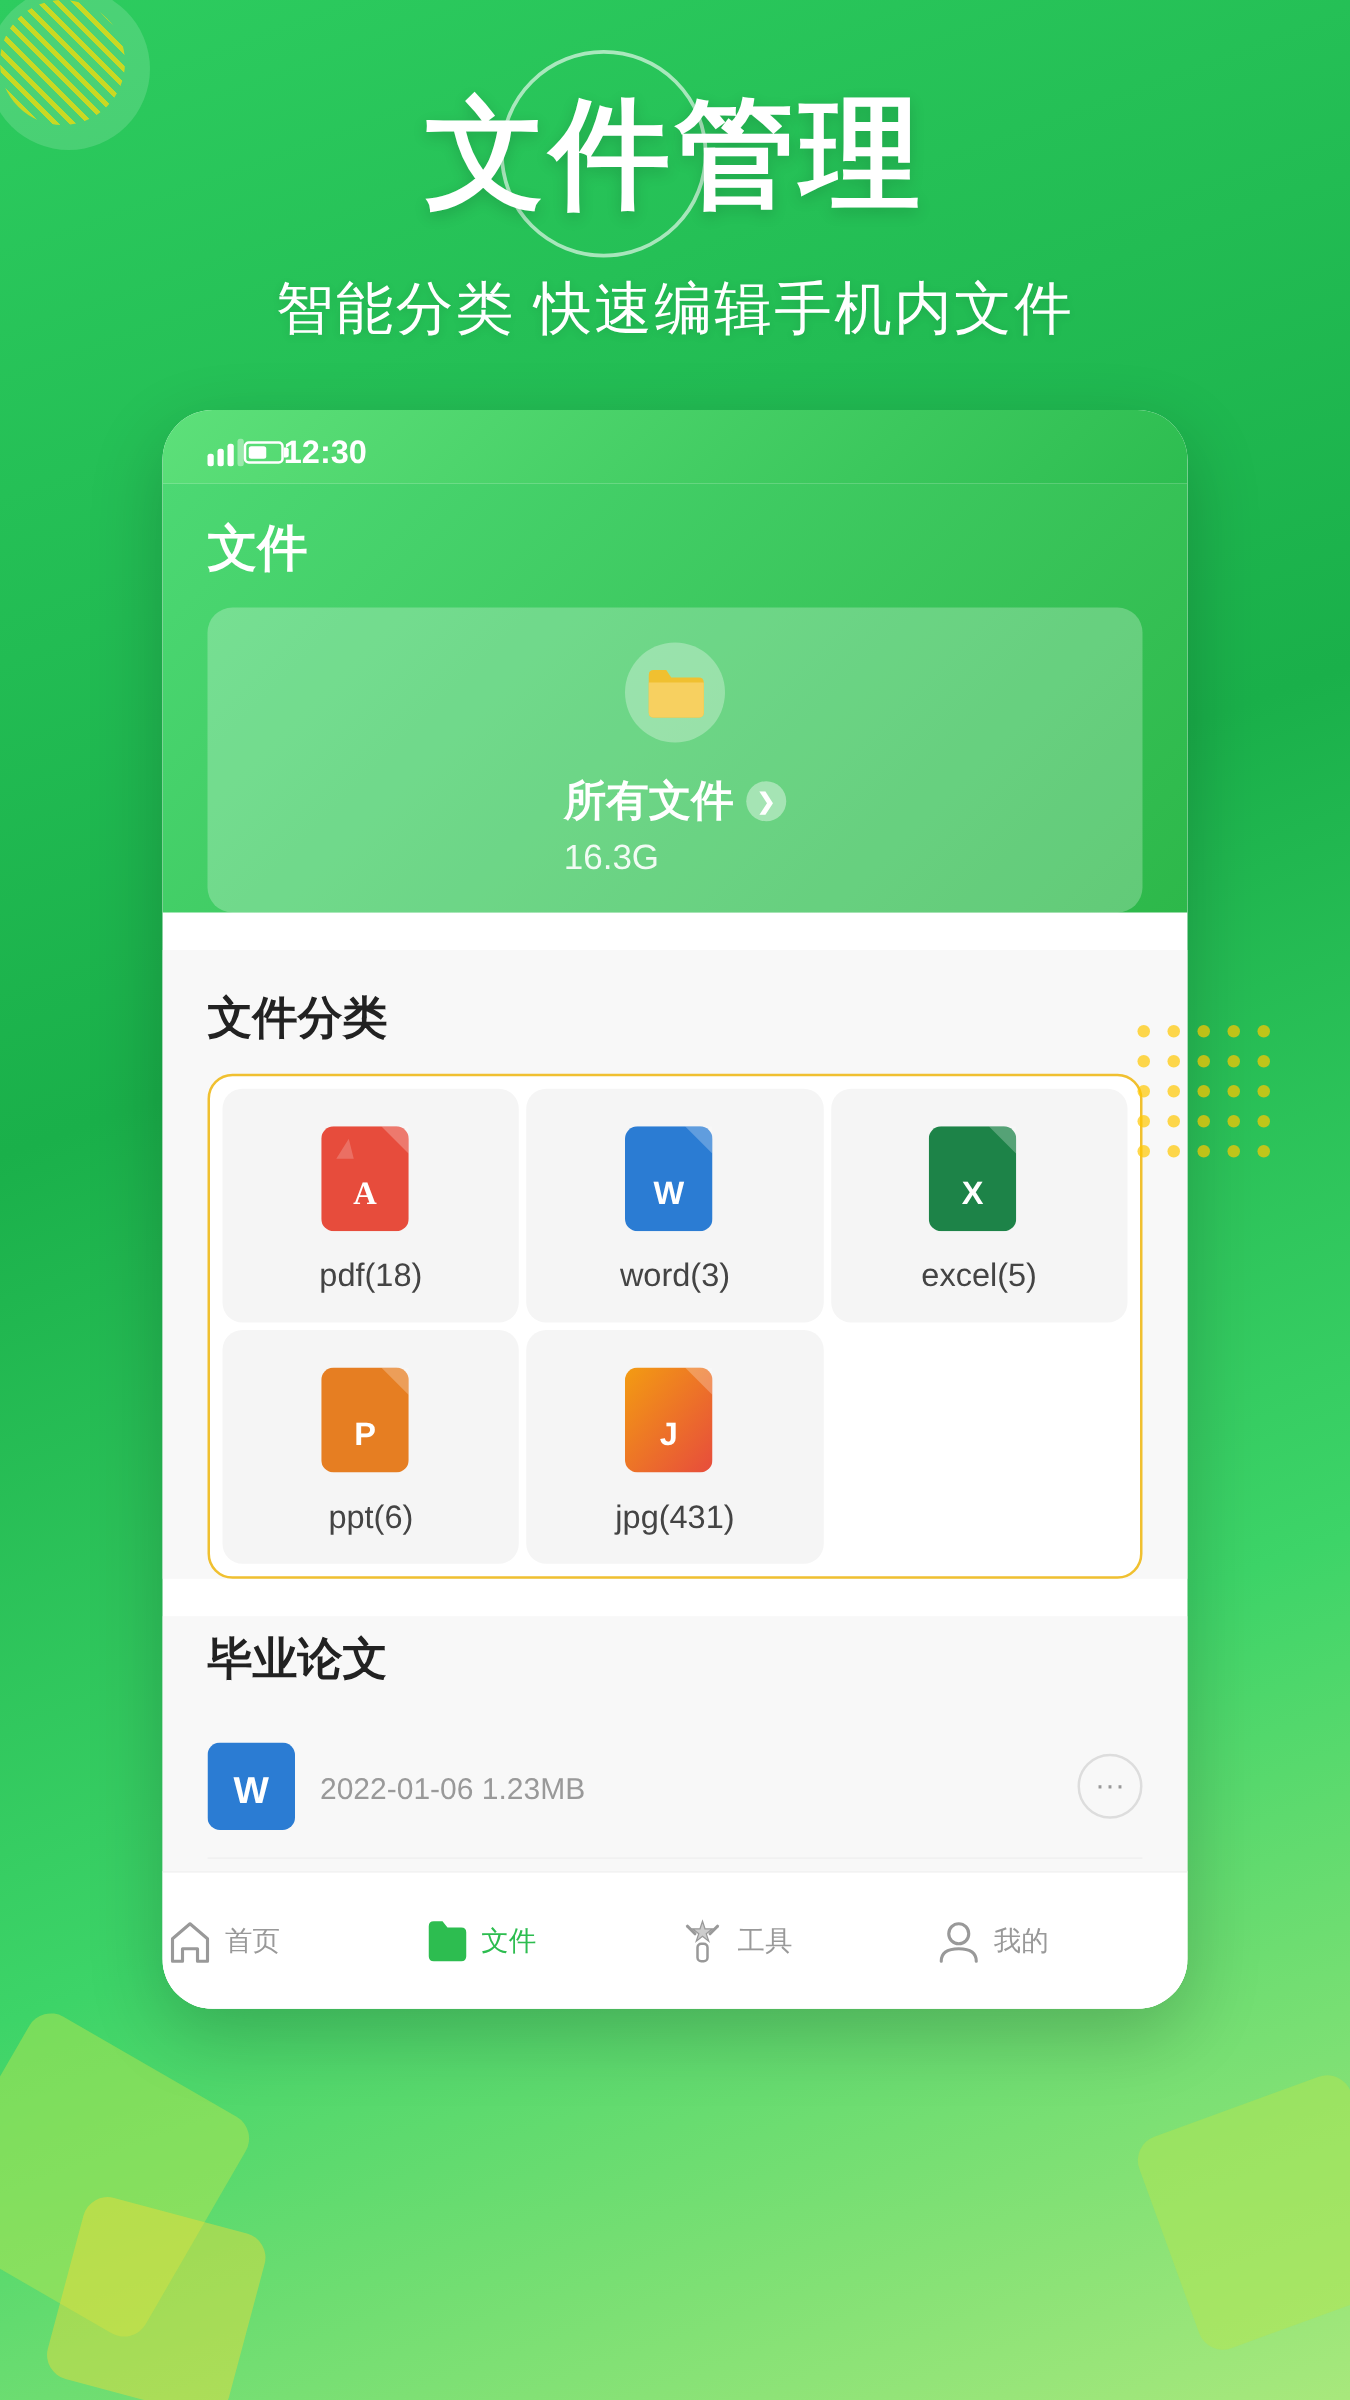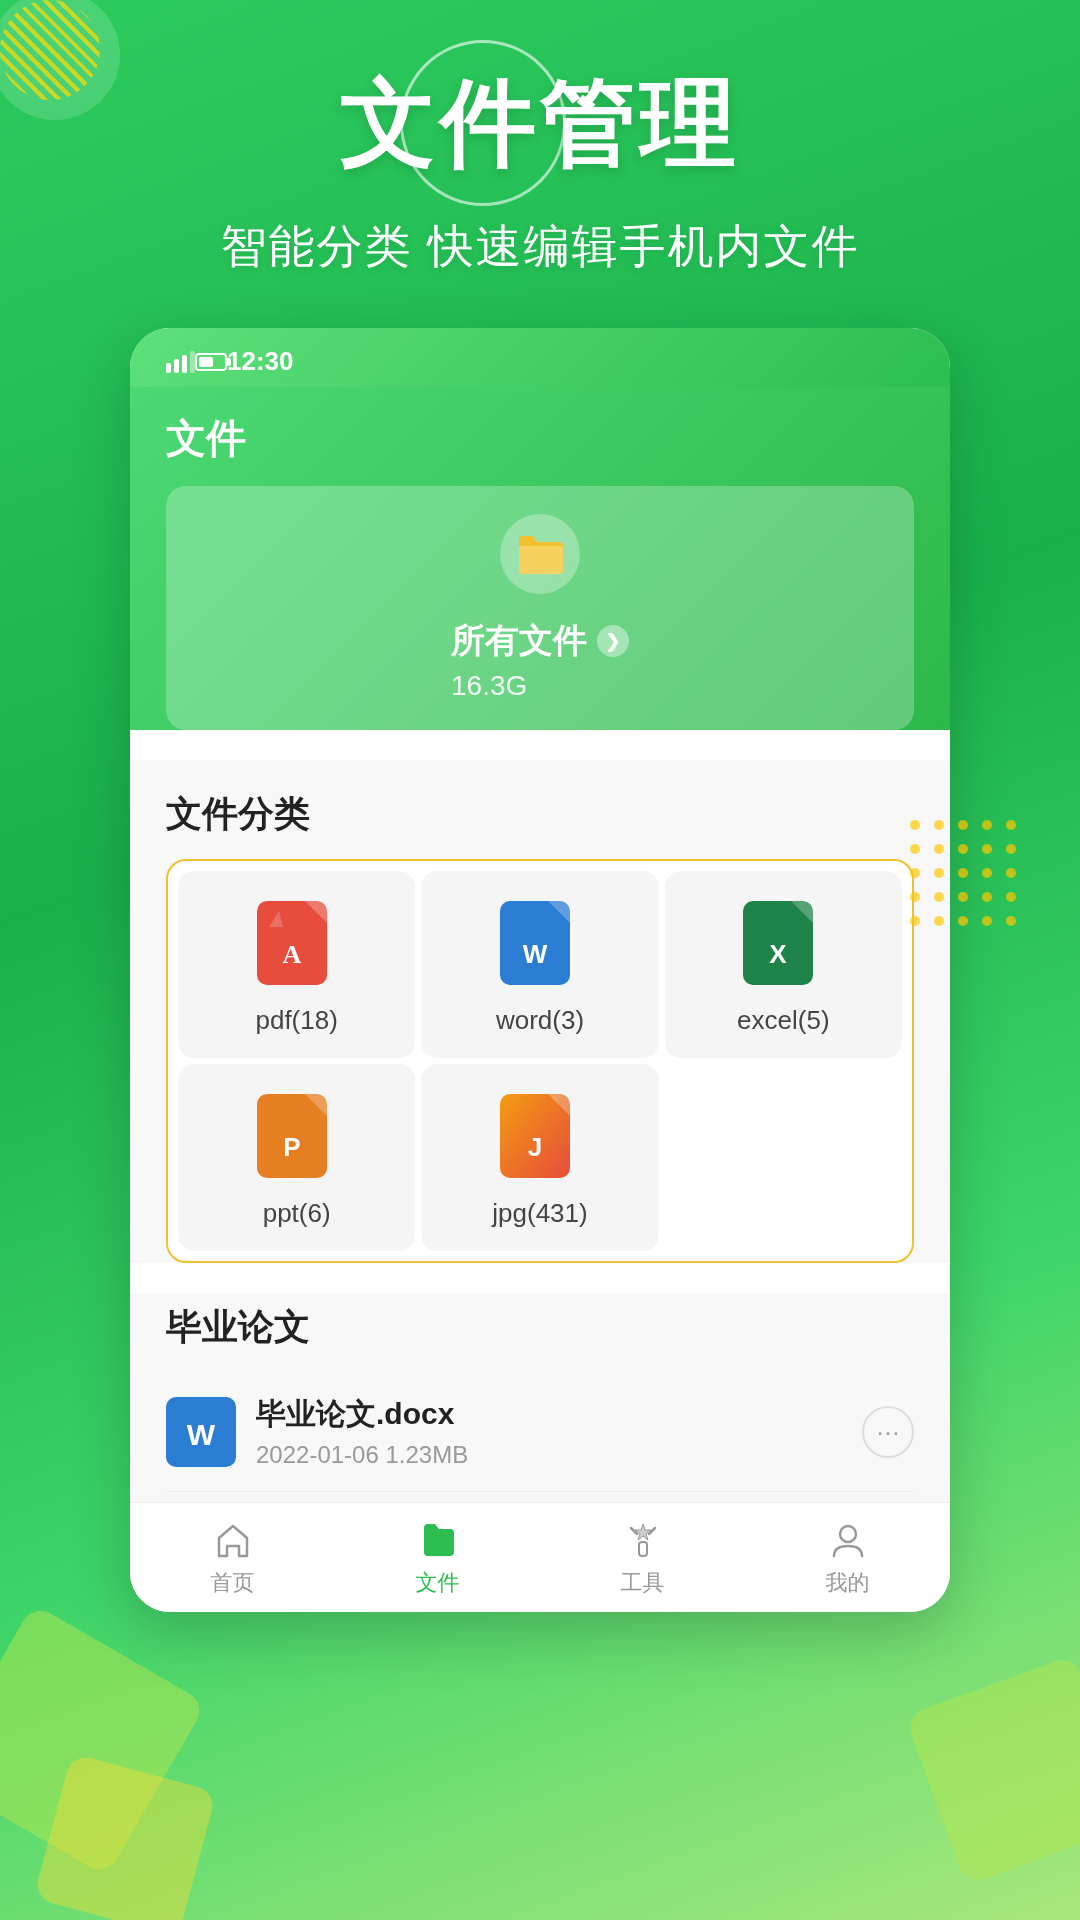--- a/index.html
+++ b/index.html
@@ -363,21 +363,21 @@
       height: 110px;
       background: white;
       display: flex;
       align-items: center;
       justify-content: space-around;
       border-top: 1px solid #eee;
       z-index: 10;
     }
     .nav-item {
       display: flex;
-      flex-direction: column;
+      flex-direction: row;
       align-items: center;
       gap: 6px;
       cursor: pointer;
       flex: 1;
     }
     .nav-icon {
       width: 44px;
       height: 44px;
       display: flex;
       align-items: center;
@@ -544,21 +544,20 @@
     <div class="section-title">毕业论文</div>
 
     <div class="recent-file-item">
       <div class="recent-file-icon">
         <svg viewBox="0 0 70 70" width="70" height="70">
           <rect width="70" height="70" rx="10" fill="#2b7cd3"></rect>
           <text x="35" y="48" text-anchor="middle" fill="white" font-size="30" font-weight="900" font-family="sans-serif">W</text>
         </svg>
       </div>
       <div class="recent-file-info">
-        <div class="recent-file-name">毕业论文.docx</div>
         <div class="recent-file-meta">2022-01-06   1.23MB</div>
       </div>
       <div class="more-btn">···</div>
     </div>
 
     <div class="recent-file-item">
       <div class="recent-file-icon">
         <svg viewBox="0 0 70 70" width="70" height="70">
           <rect width="70" height="70" rx="10" fill="#e74c3c"></rect>
           <text x="35" y="48" text-anchor="middle" fill="white" font-size="24" font-weight="900" font-family="serif">A</text>

